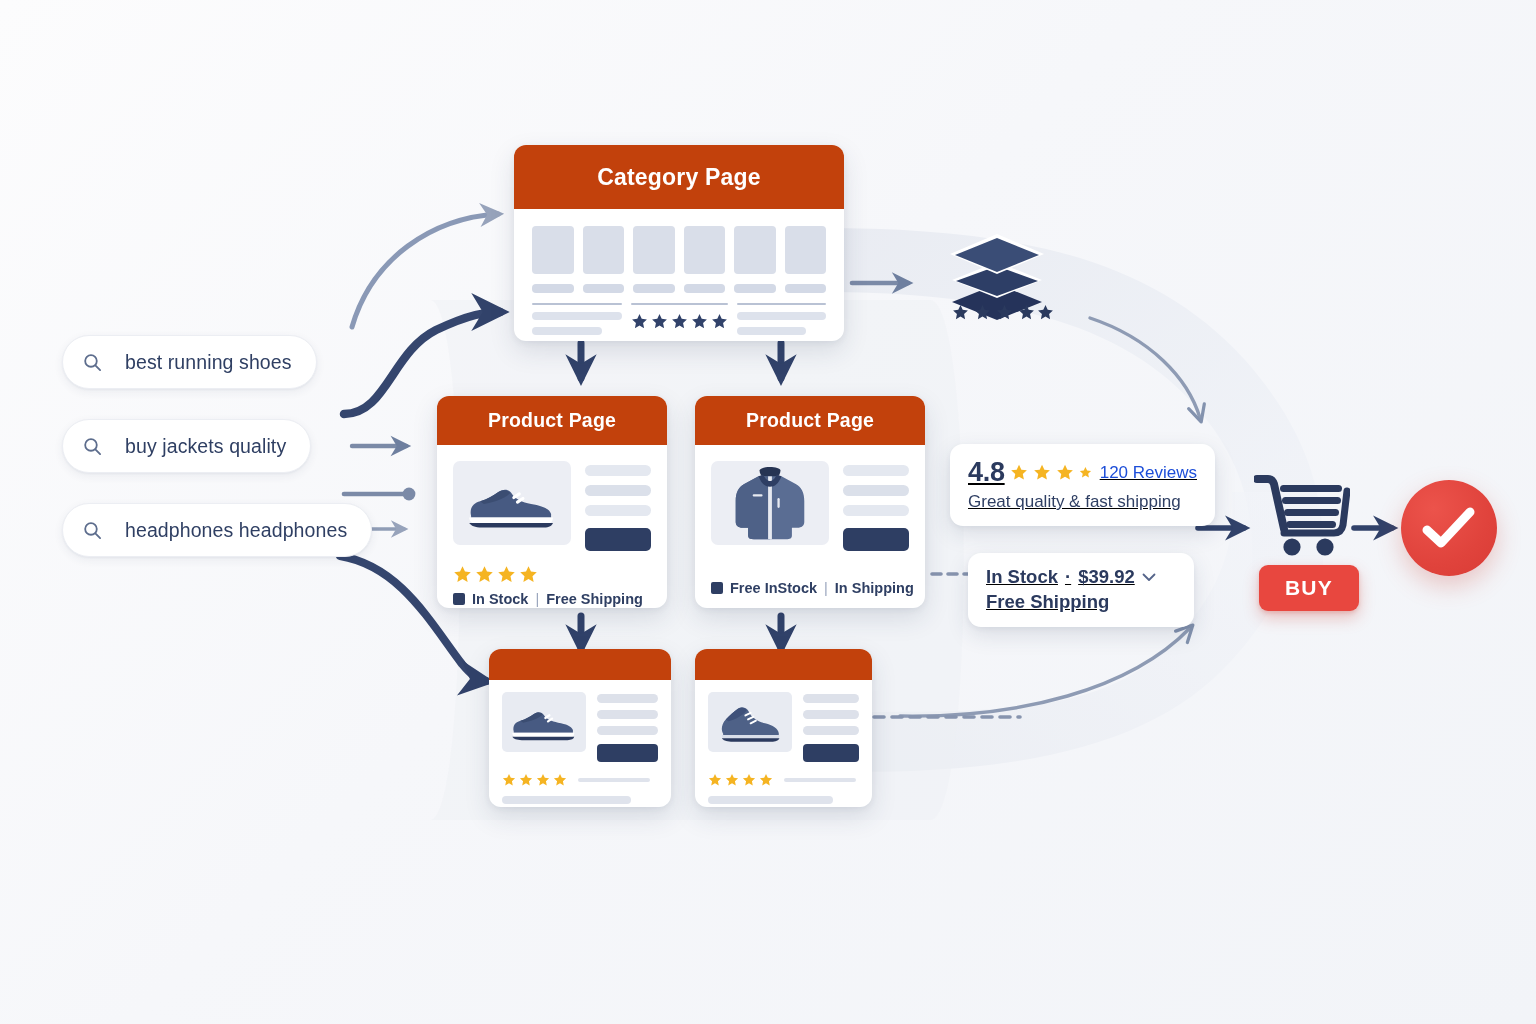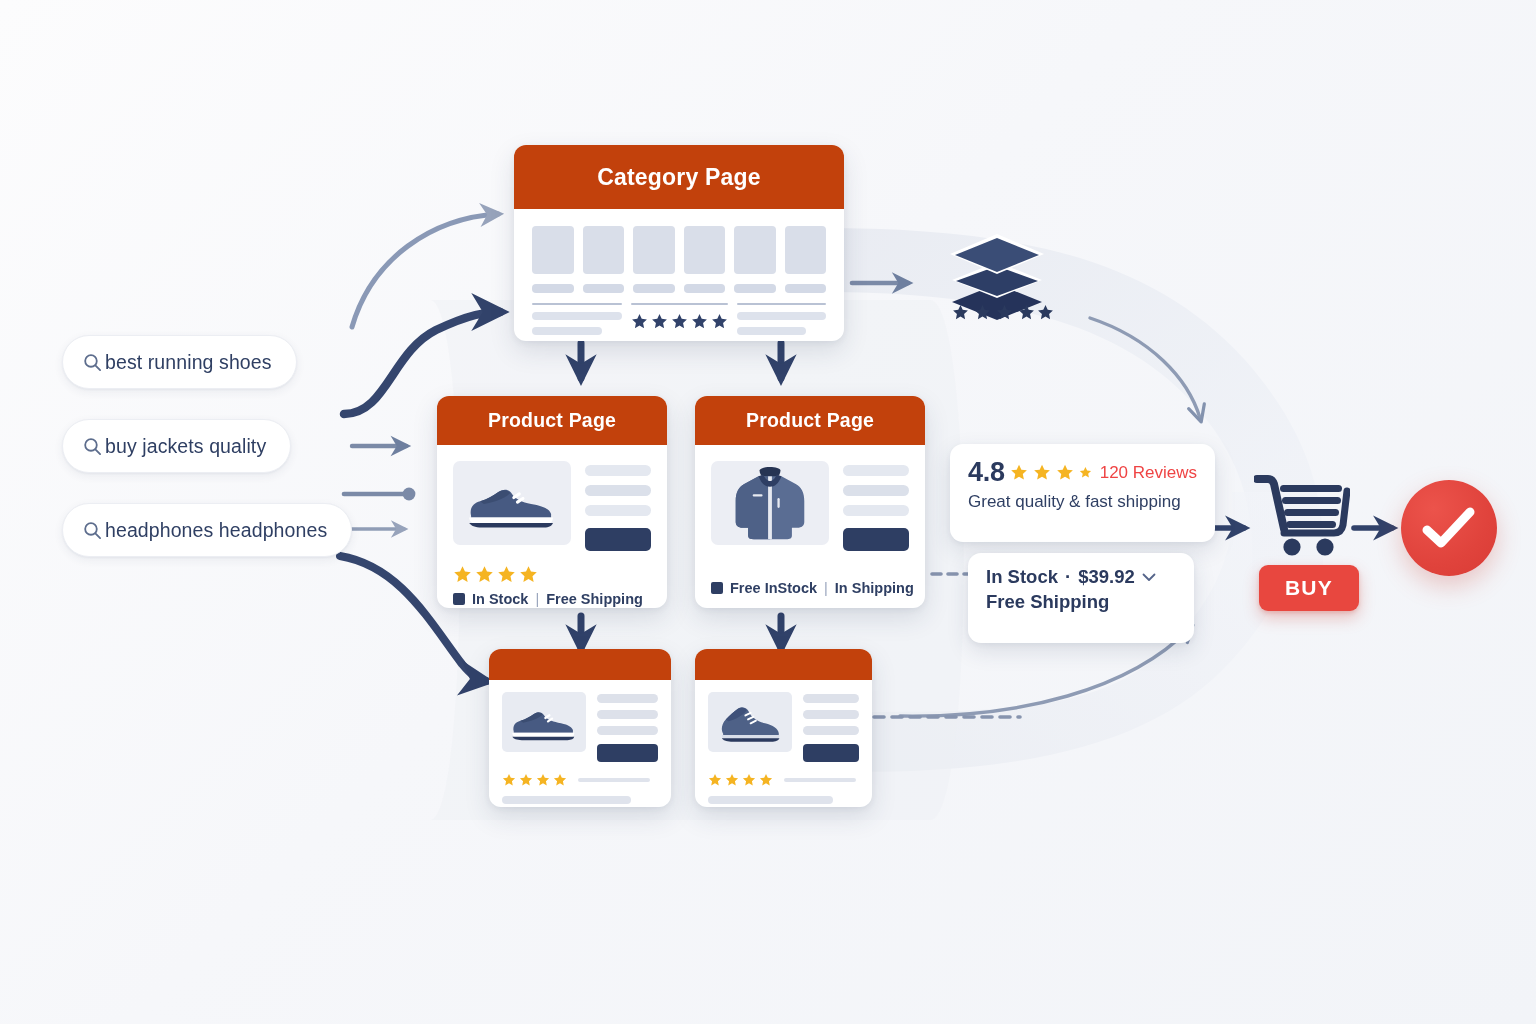--- a/index.html
+++ b/index.html
@@ -28,21 +28,21 @@
   }
   #bg-bands  { z-index: 1; }
   #connectors{ z-index: 2; }
   .node-layer{ z-index: 3; position:absolute; left:0; top:0; width:1536px; height:1024px; }
 
   
   .pill {
     position: absolute;
     display: flex;
     align-items: center;
-    gap: 3px;
+    gap: 23px;
     height: 54px;
     padding: 0 24px 0 20px;
     background: #ffffff;
     border: 1px solid #eceef3;
     border-radius: 27px;
     box-shadow: 0 3px 10px rgba(45,58,90,.07), 0 1px 2px rgba(45,58,90,.05);
   }
   .pill .label {
     font-size: 19.5px;
     color: #2f3f63;
@@ -139,25 +139,26 @@
   .mini-starsrow { display: flex; align-items: center; gap: 3px; margin-top: 11px; }
   .mini-tail { height: 4px; background: #dfe3ec; border-radius: 3px; width: 72px; margin-left: 8px; }
   .mini-foot { height: 8px; background: #dfe3ec; border-radius: 4px; margin-top: 9px; width: 83%; }
 
   
   .tip {
     position: absolute;
     background: #ffffff;
     border-radius: 13px;
     box-shadow: 0 8px 22px rgba(40,54,85,.13), 0 2px 5px rgba(40,54,85,.06);
-    padding: 13px 18px 30px 18px;
+    padding: 13px 18px 14px 18px;
+    text-decoration: underline;
   }
   .tip-l1 { display: flex; align-items: center; gap: 5px; }
   .score { font-size: 27px; font-weight: bold; color: #2b3a5e; letter-spacing: -.3px; }
-  .revcount { font-size: 17px; color: #ef4444; margin-left: 3px; white-space: nowrap; }
+  .revcount { font-size: 17px; color: #1d4ed8; margin-left: 3px; white-space: nowrap; }
   .tip-l2 { font-size: 17px; color: #2f3f63; margin-top: 4px; white-space: nowrap; }
   .tip.stock .line {
     font-size: 18.5px; font-weight: bold; color: #2b3a5e; white-space: nowrap;
     display: flex; align-items: center; gap: 7px;
   }
   .tip.stock .line + .line { margin-top: 3px; }
   .dot-sep { color: #2b3a5e; }
 
   
   .cart-wrap { position: absolute; }

